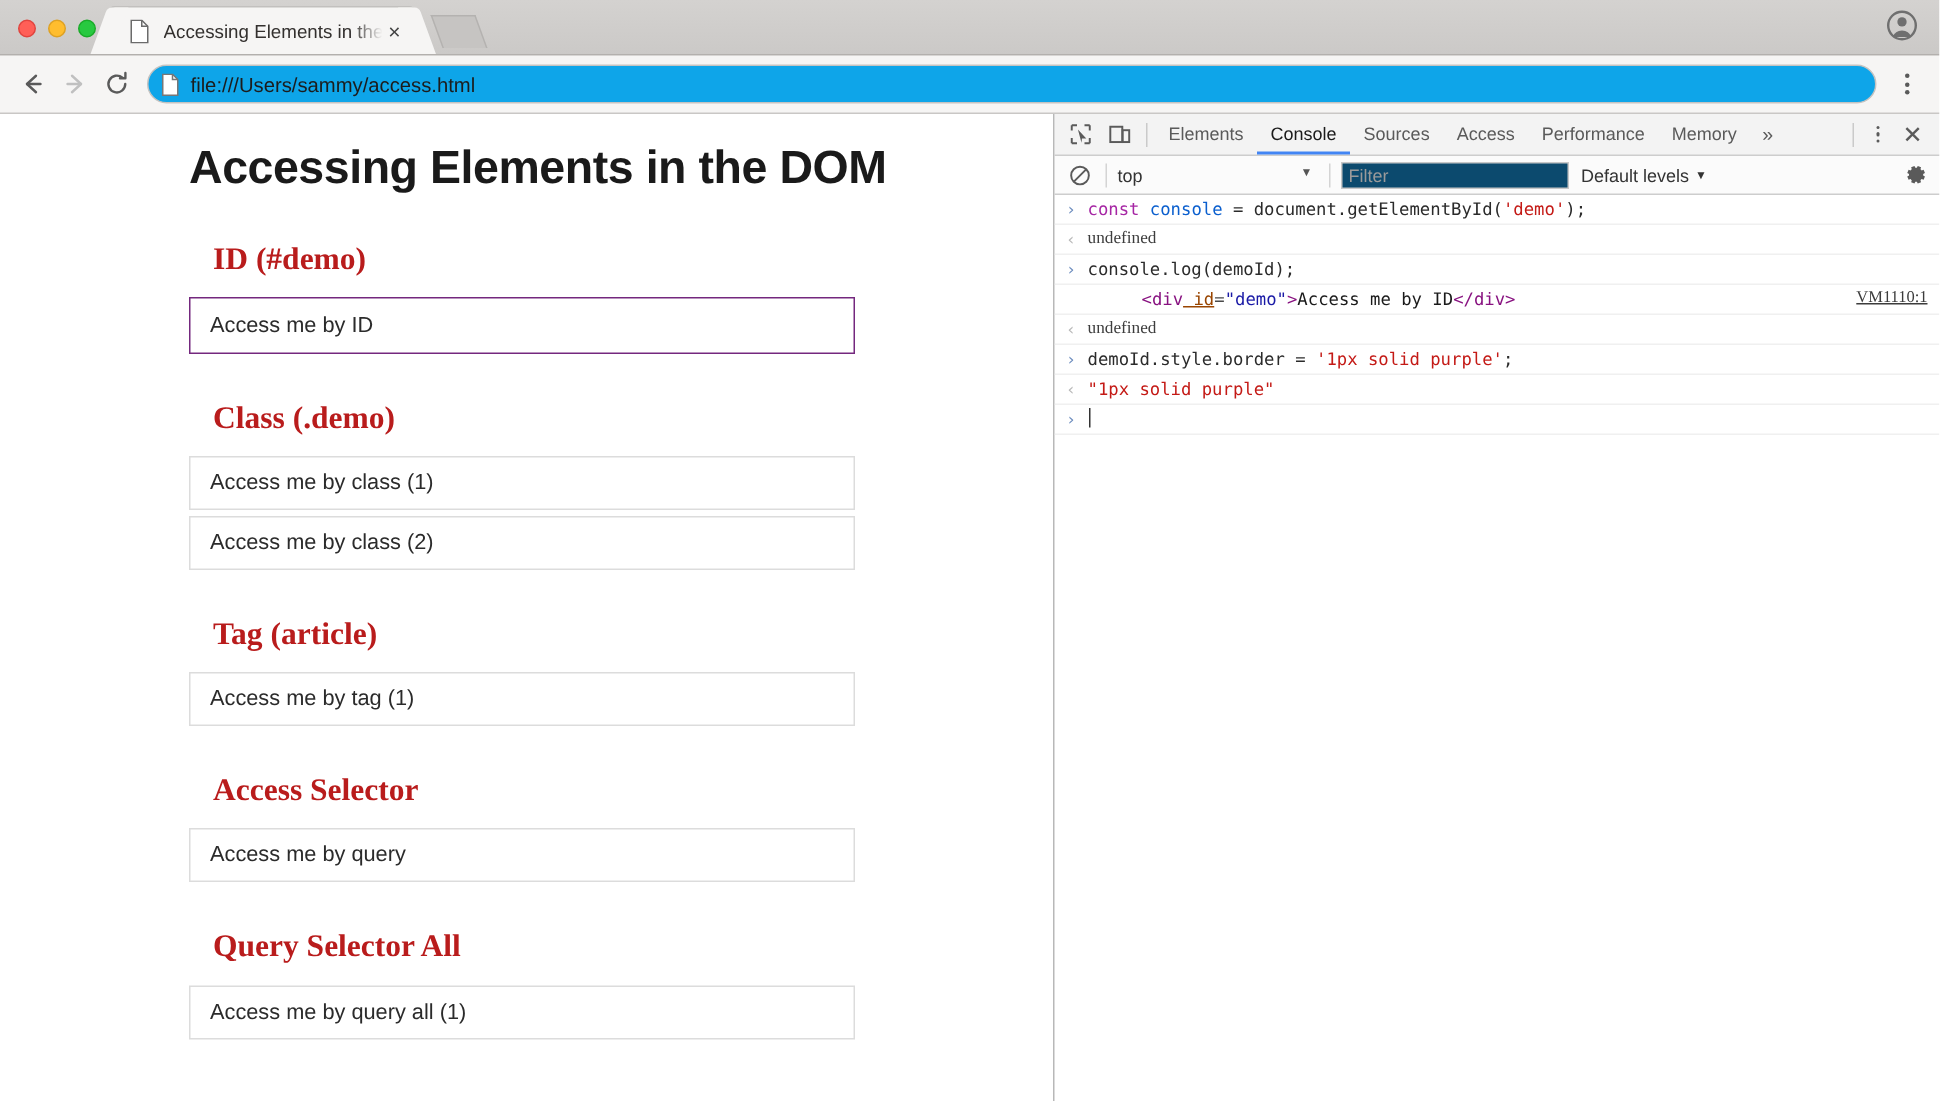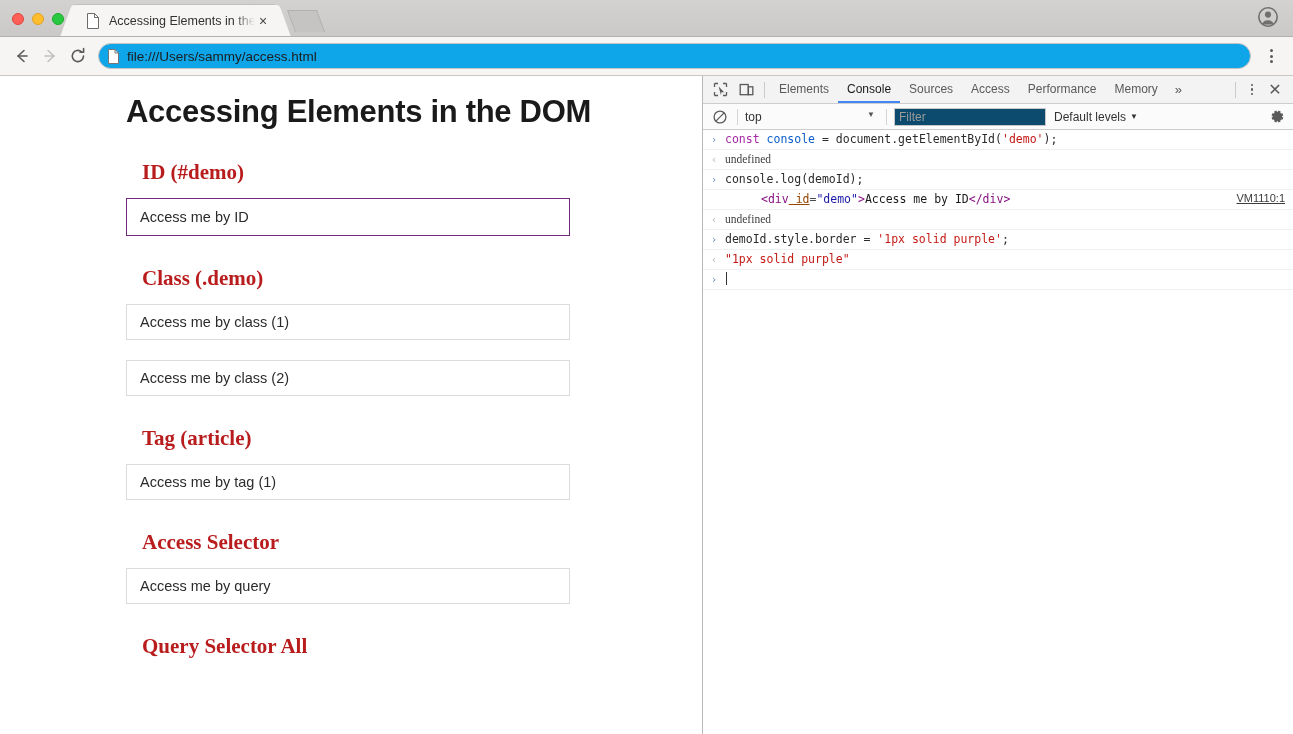--- a/index.html
+++ b/index.html
@@ -119,21 +119,21 @@
   }
   .box {
     width: 444px; height: 36px;
     border: 1px solid #dcdcdc;
     display: flex; align-items: center;
     padding-left: 13px;
     font-size: 14.5px; color: #2b2b2b;
     margin-top: 13px;
     background: #fff;
   }
-  .box + .box { margin-top: 20px; }
+  .box + .box { margin-top: 4px; }
   .box.purple-border { border: 1px solid #74287e; height: 38px; }
 
   
   .devtools {
     flex: 1; min-width: 0;
     background: #fff;
     display: flex; flex-direction: column;
     font-family: "Liberation Sans", sans-serif;
   }
   .dt-tabbar {
@@ -212,21 +212,21 @@
     font-size: 11px; line-height: 15px; user-select: none;
   }
   .c-gutter.input  { color: #6e8ebf; }
   .c-gutter.output { color: #b9b9b9; }
   .c-content { flex: 1; line-height: 15px; white-space: pre-wrap; word-break: break-word; padding-right: 8px; }
   .c-row.log-row { border-bottom: 1px solid #f0f0f0; }
   .c-indent { padding-left: 36px; }
   .vm-link {
     position: absolute; right: 8px; top: 2px;
     font-size: 11px; color: #3c3c3c; text-decoration: underline;
-    font-family: Liberation Sans, sans-serif;
+    font-family: Liberation Serif, serif;
   }
   .tok-kw     { color: #a626a4; }
   .tok-var    { color: #0b5fce; }
   .tok-plain  { color: #2b2b2b; }
   .tok-str    { color: #c41a16; }
   .tok-undef  { color: #3d3d3d; font-family: Liberation Serif, serif; }
   .tok-tag    { color: #881280; }
   .tok-attr   { color: #994500; text-decoration: underline; }
   .tok-attrv  { color: #1a1aa6; }
   .tok-punct  { color: #4a4a4a; }
@@ -322,20 +322,21 @@
         <div class="box">Access me by class (1)</div>
         <div class="box">Access me by class (2)</div>
 
         <h2 class="page-h2">Tag (article)</h2>
         <div class="box">Access me by tag (1)</div>
 
         <h2 class="page-h2">Access Selector</h2>
         <div class="box">Access me by query</div>
 
         <h2 class="page-h2">Query Selector All</h2>
+        <div class="box">Access me by query all (1)</div>
 
       </div>
     </div>
 
     <div class="devtools">
 
       <div class="dt-tabbar">
         <span class="dt-iconbtn">
           <svg width="15" height="15" viewBox="0 0 15 15">
             <path d="M1.5 1.5 H5 M1.5 1.5 V5 M13.5 1.5 H10 M13.5 1.5 V5 M1.5 13.5 H5 M1.5 13.5 V10 M13.5 13.5 H10 M13.5 13.5 V10" fill="none" stroke="#5a5a5a" stroke-width="1.3"></path>

